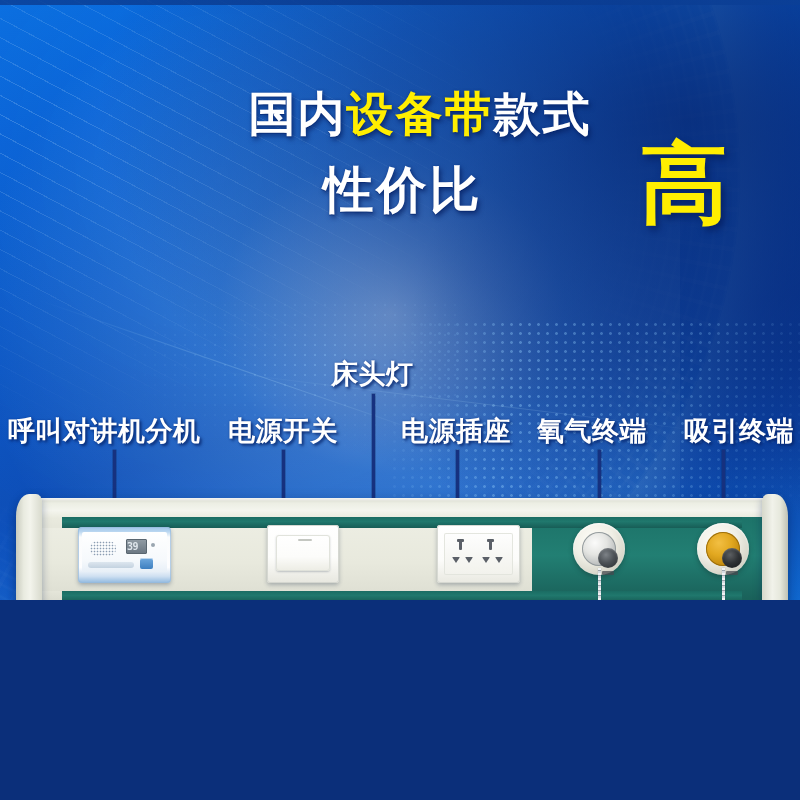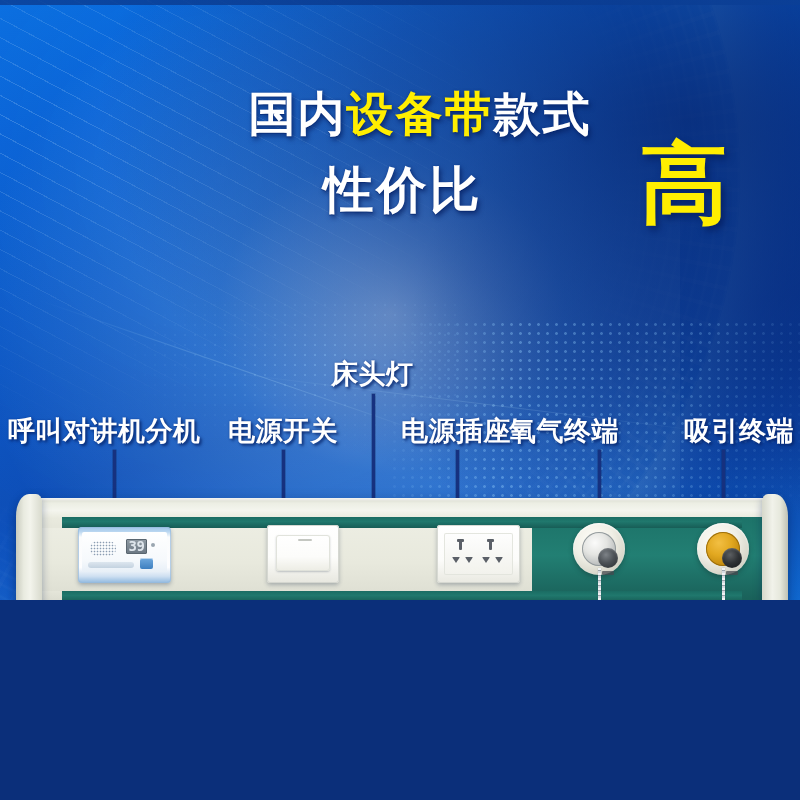--- a/index.html
+++ b/index.html
@@ -315,21 +315,21 @@
     background: linear-gradient(180deg,#dde6ef,#c3d2e0);
     border-radius:3px;
   }
   .ic-display {
     position:absolute; left:44px; top:7px; width:19px; height:13px;
     background: linear-gradient(180deg,#8f9aa3,#6c7883);
     border:1px solid #5a6670;
     border-radius:1px;
     color:#dfe6ec;
     font-family: "DejaVu Sans Mono","Liberation Mono",monospace;
-    font-size:14px; font-weight:bold; line-height:13px; text-align:center;
+    font-size:10px; font-weight:bold; line-height:13px; 
     letter-spacing:-0.5px;
   }
   .ic-led {
     position:absolute; left:69px; top:11px; width:4px; height:4px;
     border-radius:50%; background:#9aa6b0;
   }
   .ic-btn {
     position:absolute; left:62px; top:31px; width:13px; height:11px;
     background: linear-gradient(180deg,#6fa8dd,#3d7fc0);
     border-radius:2px;
@@ -469,21 +469,21 @@
   <div class="headline">
     <div class="hl-line1"><span class="tw">国内</span><span class="ty">设备带</span><span class="tw">款式</span></div>
     <div class="hl-line2"><span class="tw">性价比</span></div>
     <div class="hl-big ty">高</div>
   </div>
 
   <div class="callout-label" style="left:8px; top:418px;">呼叫对讲机分机</div>
   <div class="callout-label" style="left:228px; top:418px;">电源开关</div>
   <div class="callout-label" style="left:331px; top:361px;">床头灯</div>
   <div class="callout-label" style="left:401px; top:418px;">电源插座</div>
-  <div class="callout-label" style="left:509px; top:418px;">氧气终端</div>
+  <div class="callout-label" style="left:537px; top:418px;">氧气终端</div>
   <div class="callout-label" style="left:684px; top:418px;">吸引终端</div>
 
   <div class="leader" style="left:113px; top:450px; height:78px;"></div>
   <div class="leader" style="left:282px; top:450px; height:78px;"></div>
   <div class="leader" style="left:372px; top:394px; height:216px;"></div>
   <div class="leader" style="left:456px; top:450px; height:78px;"></div>
   <div class="leader" style="left:598px; top:450px; height:78px;"></div>
   <div class="leader" style="left:722px; top:450px; height:78px;"></div>
 
   <div class="panel-wrap">

